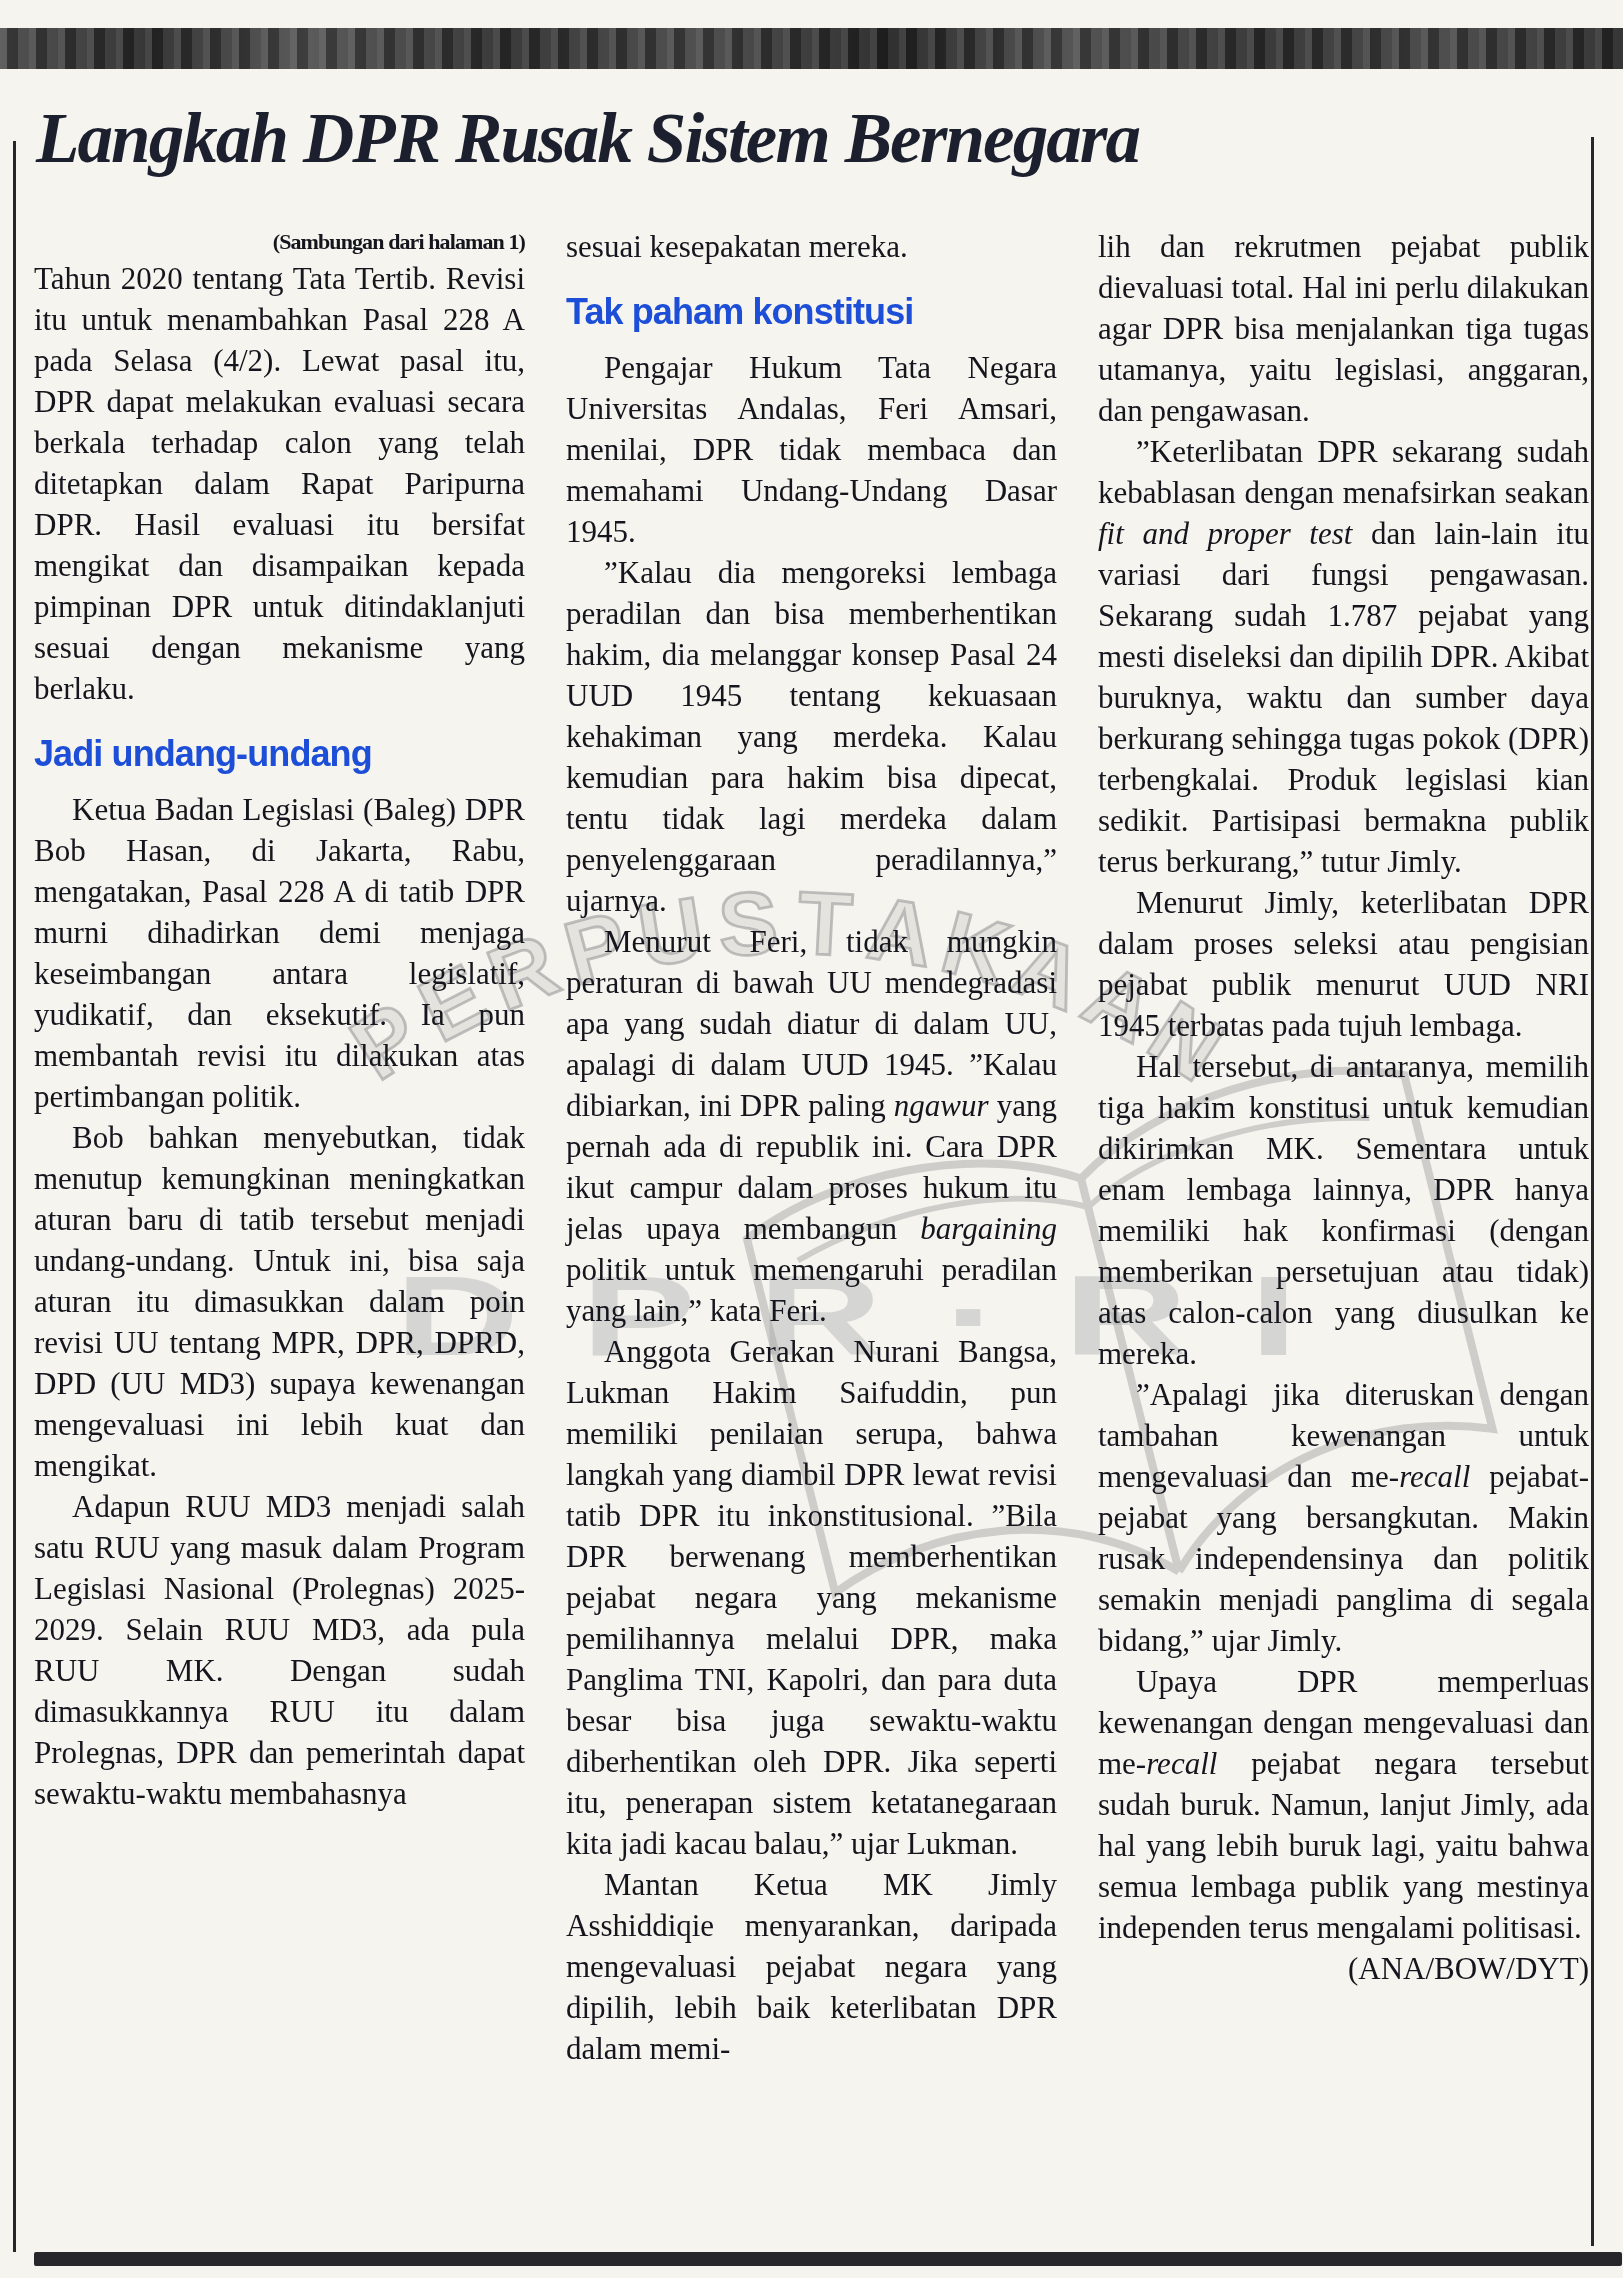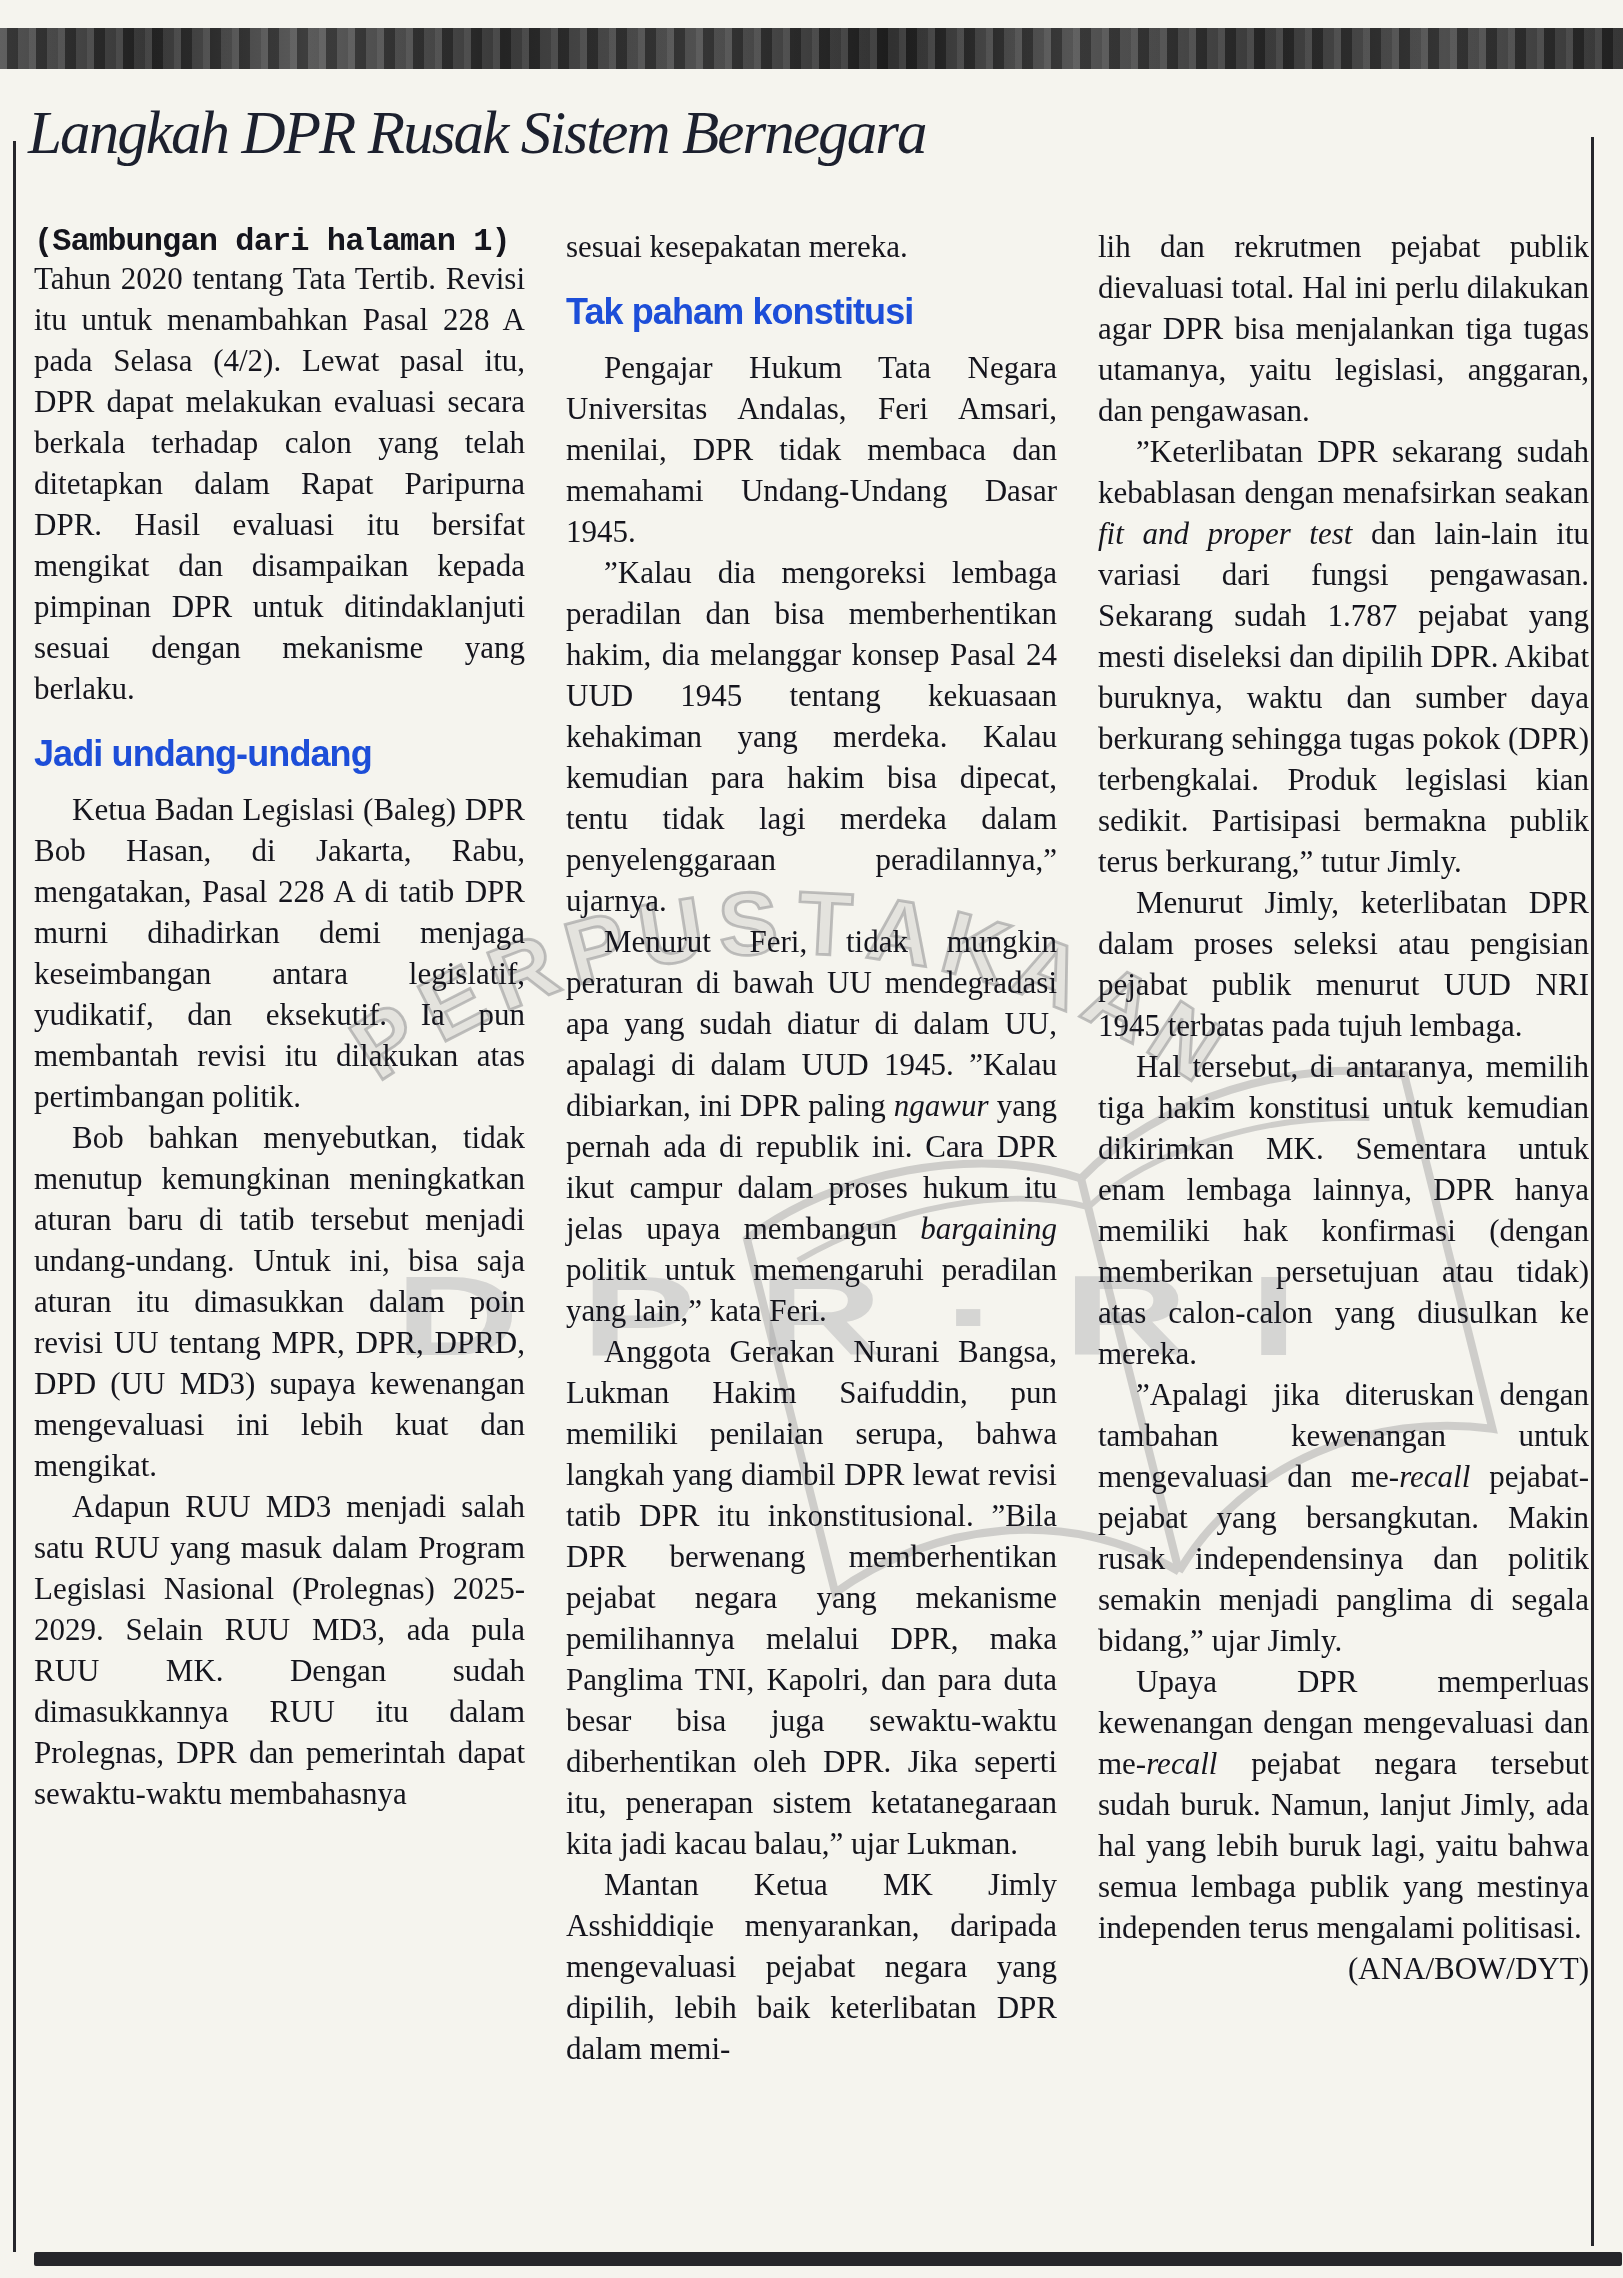--- a/index.html
+++ b/index.html
@@ -22,37 +22,37 @@
   }
   .bottom-bar{
     position:absolute; left:34px; top:2252px; width:1588px; height:14px;
     background:var(--rule); z-index:3; border-radius:1.9px;
   }
   .left-rule{position:absolute; left:13px; top:141px; width:2.8px; height:2111px; background:var(--rule); z-index:3;}
   .right-rule{position:absolute; left:1591px; top:137px; width:2.8px; height:2109px; background:var(--rule); z-index:3;}
 
   
   .headline{
-    position:absolute; left:28px; top:98px; z-index:2;
-    font-style:italic; font-weight:normal;
-    font-size:61px; letter-spacing:-1.9px; white-space:nowrap;
+    position:absolute; left:36px; top:98px; z-index:2;
+    font-style:italic; font-weight:bold;
+    font-size:71px; letter-spacing:-1.9px; white-space:nowrap;
     color:var(--headline-ink);
   }
   
   .columns{
     position:absolute; left:34px; top:226px; width:1556px; z-index:2;
     display:flex; gap:41px;
   }
   .col{width:491px; font-size:31px; line-height:41px; text-align:justify;}
   .col p{margin:0;}
   .col p.ind{text-indent:38px;}
   .note{
-    font-family:Liberation Mono, monospace; font-weight:bold;
-    font-size:32px; line-height:32px; letter-spacing:-0.9px;
-    text-align:left; margin-bottom:40px; color:var(--ink);
+    font-family:Liberation Serif, serif; font-weight:bold;
+    font-size:22px; line-height:32px; letter-spacing:-0.9px;
+    text-align:right; margin-bottom:40px; color:var(--ink);
   }
   .subhead{
     font-family:"Liberation Sans", sans-serif; font-weight:bold;
     font-size:36px; line-height:40px; letter-spacing:-0.9px;
     text-align:left; margin:24.5px 0 15px; color:#1d4ed8;
   }
   .byline{text-align:right; margin-top:7.5px;font-family:Liberation Serif, serif;}
 
   
   .watermark-layer{position:absolute; inset:0; z-index:1; pointer-events:none;}

